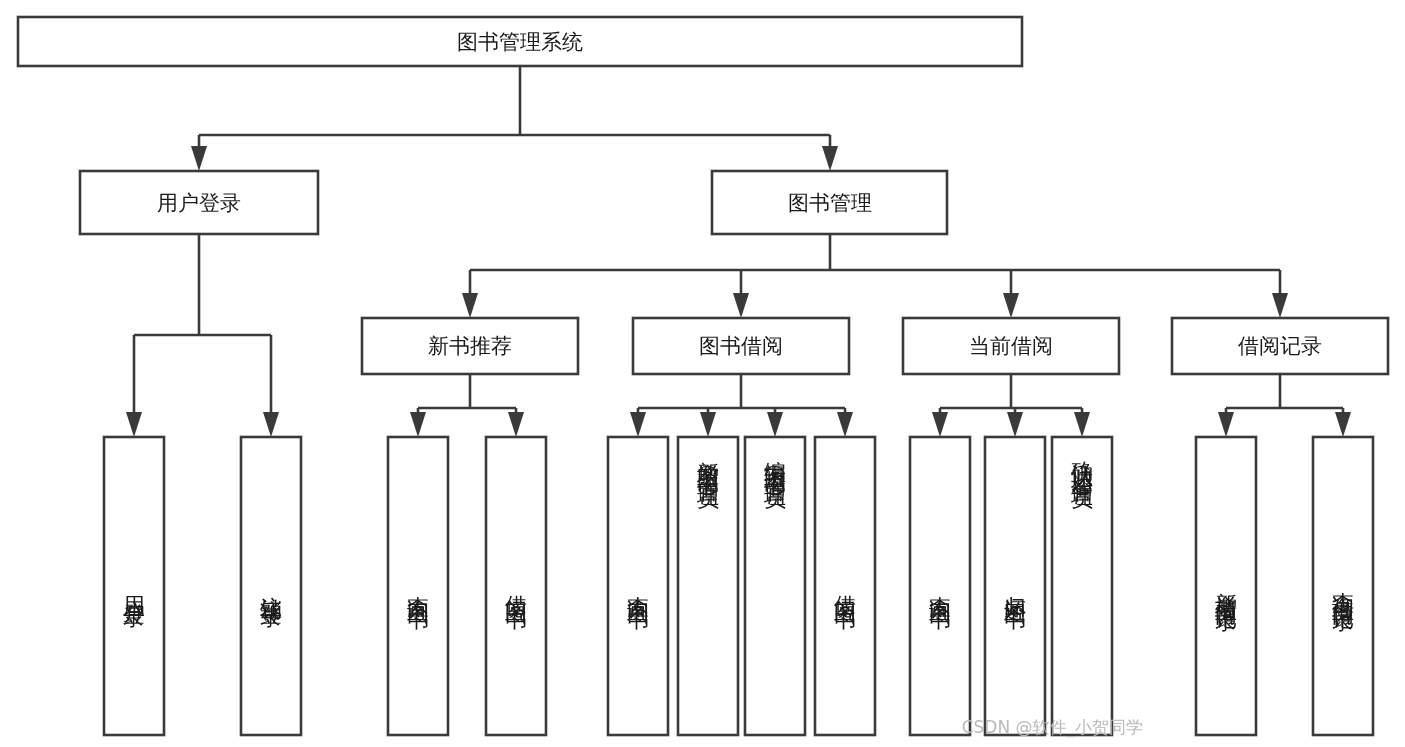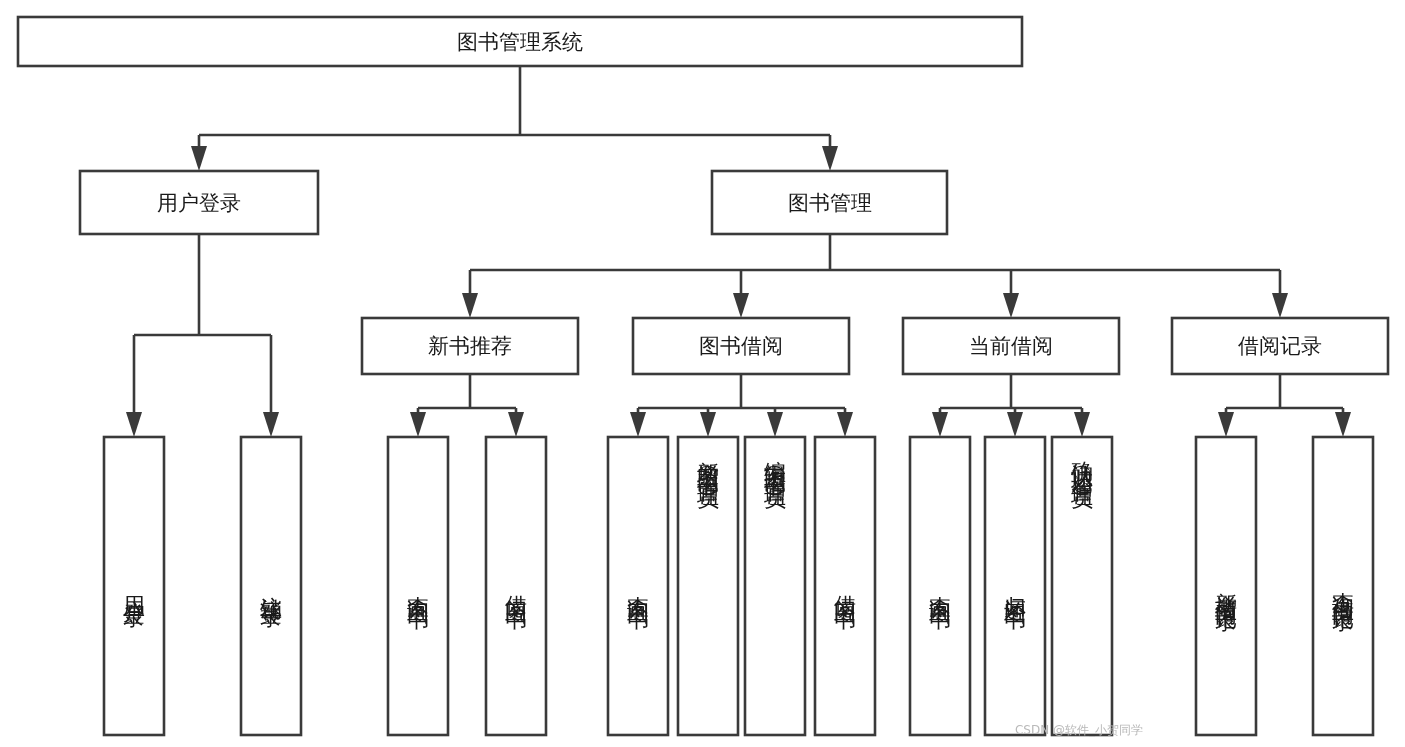--- a/index.html
+++ b/index.html
@@ -68,21 +68,21 @@
     line-height: 1.0;
     color: #1a1a1a;
     letter-spacing: 4px;
     white-space: nowrap;
   }
   .watermark {
     position: absolute;
     right: 8px;
     bottom: 8px;
     font-family: "DejaVu Sans", "Liberation Sans", sans-serif;
-    font-size: 12px;
+    font-size: 17px;
     color: #b9b9b9;
     white-space: nowrap;
     user-select: none;
   }
 </style>
 </head>
 <body>
 
 <div id="diagram-root">
 

